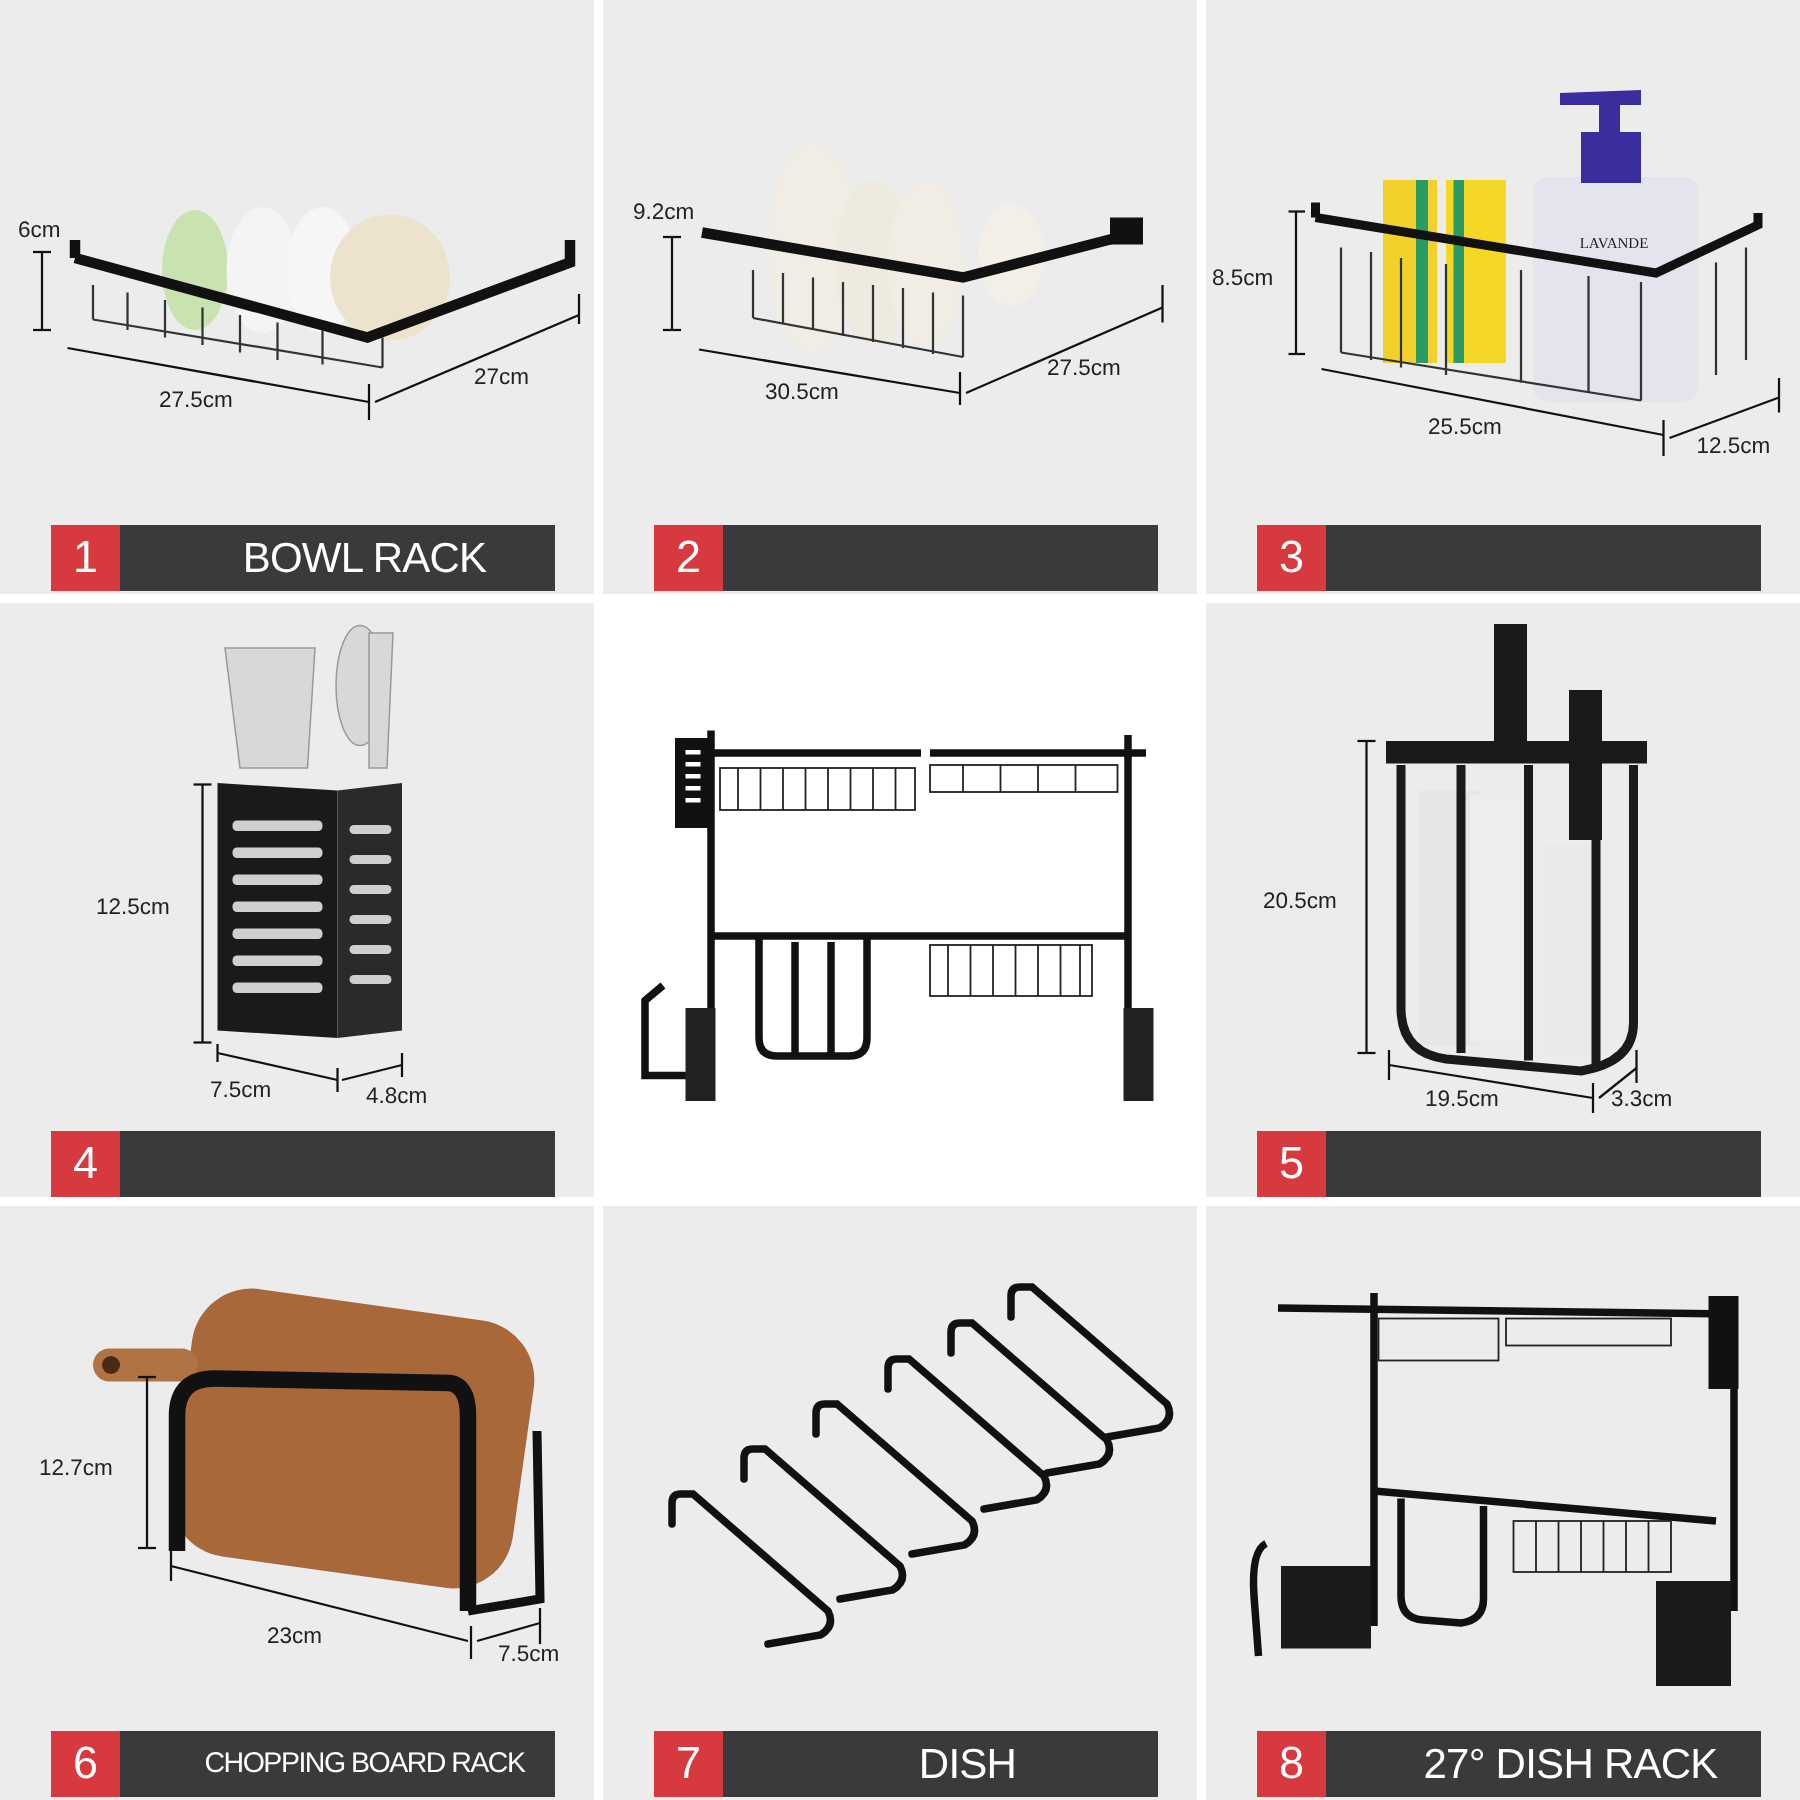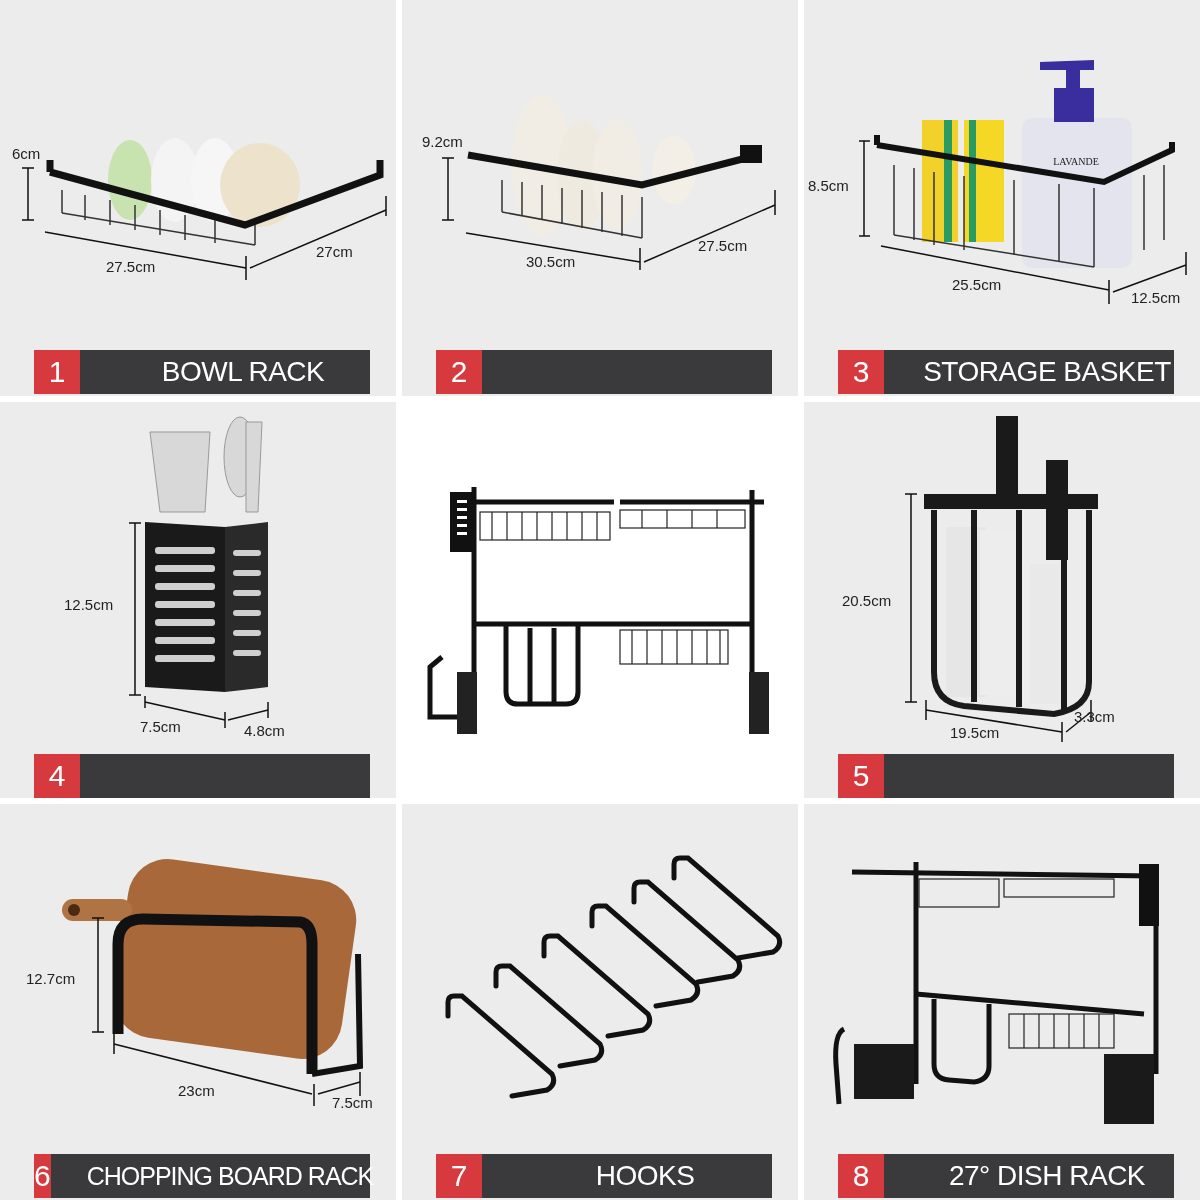--- a/index.html
+++ b/index.html
@@ -3,21 +3,21 @@
 <meta charset="utf-8">
 <style>
   html,body{margin:0;padding:0;background:#ffffff;}
   body{width:1200px;height:1200px;position:relative;overflow:hidden;font-family:"Liberation Sans",sans-serif;}
   .grid{position:absolute;left:0;top:0;width:969px;height:1200px;display:grid;grid-template-columns:396px 396px 396px;grid-template-rows:396px 396px 396px;column-gap:6px;row-gap:6px;}
   .panel{position:relative;background:#ececec;overflow:hidden;}
   .panel.center{background:#ffffff;}
   .label{position:absolute;left:34px;top:350px;width:336px;height:44px;display:flex;background:#3a3a3c;}
   .label .num{width:46px;background:#d63a3f;color:#fff;font-size:30px;display:flex;align-items:center;justify-content:center;}
   .label .txt{flex:1;color:#fff;font-size:28px;display:flex;align-items:center;justify-content:center;letter-spacing:-0.5px;white-space:nowrap;padding-left:36px;}
-  .label .txt.small{font-size:25px;letter-spacing:-1px;}
+  .label .txt.small{font-size:19px;letter-spacing:-1px;}
   .dim{position:absolute;font-size:15px;color:#222;white-space:nowrap;}
   svg{position:absolute;left:0;top:0;}
 </style>
 </head>
 <body>
 
 <div class="grid">
 
   <div class="panel">
     <svg width="396" height="396">
@@ -84,21 +84,21 @@
           <line x1="46" y1="158" x2="46" y2="220"></line>
           <line x1="40" y1="158" x2="52" y2="158"></line>
           <line x1="40" y1="220" x2="52" y2="220"></line>
       <line x1="64" y1="233" x2="238" y2="262"></line>
           <line x1="238" y1="248" x2="238" y2="270"></line>
           <line x1="242" y1="262" x2="373" y2="205"></line>
           <line x1="373" y1="190" x2="373" y2="215"></line>
         </g>
     </svg>
     <div class="dim" style="left:20px;top:133px">9.2cm</div>
-    <div class="dim" style="left:124px;top:253px">30.5cm</div>
+    <div class="dim" style="left:108px;top:253px">30.5cm</div>
     <div class="dim" style="left:296px;top:237px">27.5cm</div>
     <div class="label">
       <div class="num">2</div>
     </div>
   </div>
 
   <div class="panel">
     <svg width="396" height="396">
       <rect x="118" y="120" width="36" height="122" fill="#f2d22a"></rect>
       <rect x="140" y="120" width="8" height="122" fill="#2a9b63"></rect>
@@ -133,21 +133,20 @@
           <line x1="305" y1="280" x2="305" y2="304"></line>
           <line x1="309" y1="292" x2="382" y2="265"></line>
           <line x1="382" y1="252" x2="382" y2="275"></line>
         </g>
     </svg>
     <div class="dim" style="left:4px;top:177px">8.5cm</div>
     <div class="dim" style="left:148px;top:276px">25.5cm</div>
     <div class="dim" style="left:327px;top:289px">12.5cm</div>
     <div class="label">
       <div class="num">3</div>
-      <div class="txt">STORAGE BASKET</div>
     </div>
   </div>
 
   <div class="panel">
     <svg width="396" height="396">
       <g fill="#d8d8d8" stroke="#999">
           <path d="M150 30 L210 30 L205 110 L160 110 Z"></path>
           <ellipse cx="240" cy="55" rx="16" ry="40"></ellipse>
           <path d="M246 20 L262 20 L258 110 L246 110 Z"></path>
         </g>
@@ -257,21 +256,21 @@
           <line x1="101" y1="300" x2="113" y2="300"></line>
       <line x1="122" y1="308" x2="258" y2="330"></line>
           <line x1="122" y1="298" x2="122" y2="318"></line>
           <line x1="258" y1="320" x2="258" y2="340"></line>
           <line x1="262" y1="330" x2="287" y2="310"></line>
           <line x1="287" y1="298" x2="287" y2="320"></line>
         </g>
     </svg>
     <div class="dim" style="left:38px;top:190px">20.5cm</div>
     <div class="dim" style="left:146px;top:322px">19.5cm</div>
-    <div class="dim" style="left:270px;top:306px">3.3cm</div>
+    <div class="dim" style="left:270px;top:322px">3.3cm</div>
     <div class="label" style="top:352px">
       <div class="num">5</div>
     </div>
   </div>
 
   <div class="panel">
     <svg width="396" height="396">
       <rect x="120" y="65" width="230" height="180" rx="40" fill="#a8683a" transform="rotate(8 235 155)"></rect>
       <rect x="62" y="95" width="70" height="22" rx="11" fill="#b07444"></rect>
       <circle cx="74" cy="106" r="6" fill="#4a2a12"></circle>
@@ -303,21 +302,21 @@
         <path d="M46 212 L46 198 Q46 192 52 192 L60 192 L150 270 Q155 280 145 286 L110 292"></path>
         <path d="M94 182 L94 168 Q94 162 100 162 L108 162 L198 240 Q203 250 193 256 L158 262"></path>
         <path d="M142 152 L142 138 Q142 132 148 132 L156 132 L246 210 Q251 220 241 226 L206 232"></path>
         <path d="M190 122 L190 108 Q190 102 196 102 L204 102 L294 180 Q299 190 289 196 L254 202"></path>
         <path d="M232 98 L232 84 Q232 78 238 78 L246 78 L336 156 Q341 166 331 172 L296 178"></path>
         <path d="M272 74 L272 60 Q272 54 278 54 L286 54 L376 132 Q381 142 371 148 L336 154"></path>
       </g>
     </svg>
     <div class="label">
       <div class="num">7</div>
-      <div class="txt">HOOKS</div>
+      <div class="txt">DISH</div>
     </div>
   </div>
 
   <div class="panel">
     <svg width="396" height="396">
       <g stroke="#111" stroke-width="5" fill="none">
         <line x1="48" y1="68" x2="350" y2="72"></line>
         <line x1="112" y1="58" x2="112" y2="280"></line>
           <line x1="352" y1="60" x2="352" y2="270"></line>
         <line x1="112" y1="190" x2="340" y2="210"></line>

